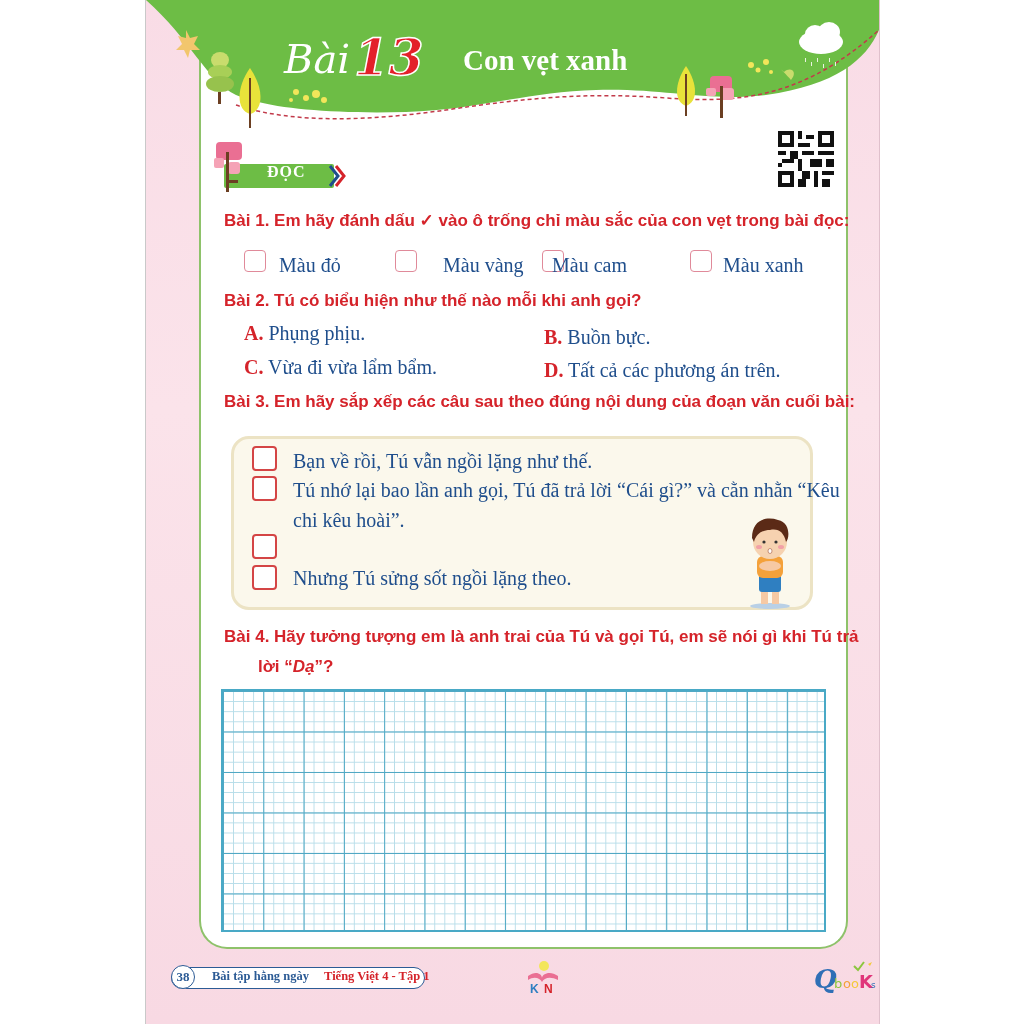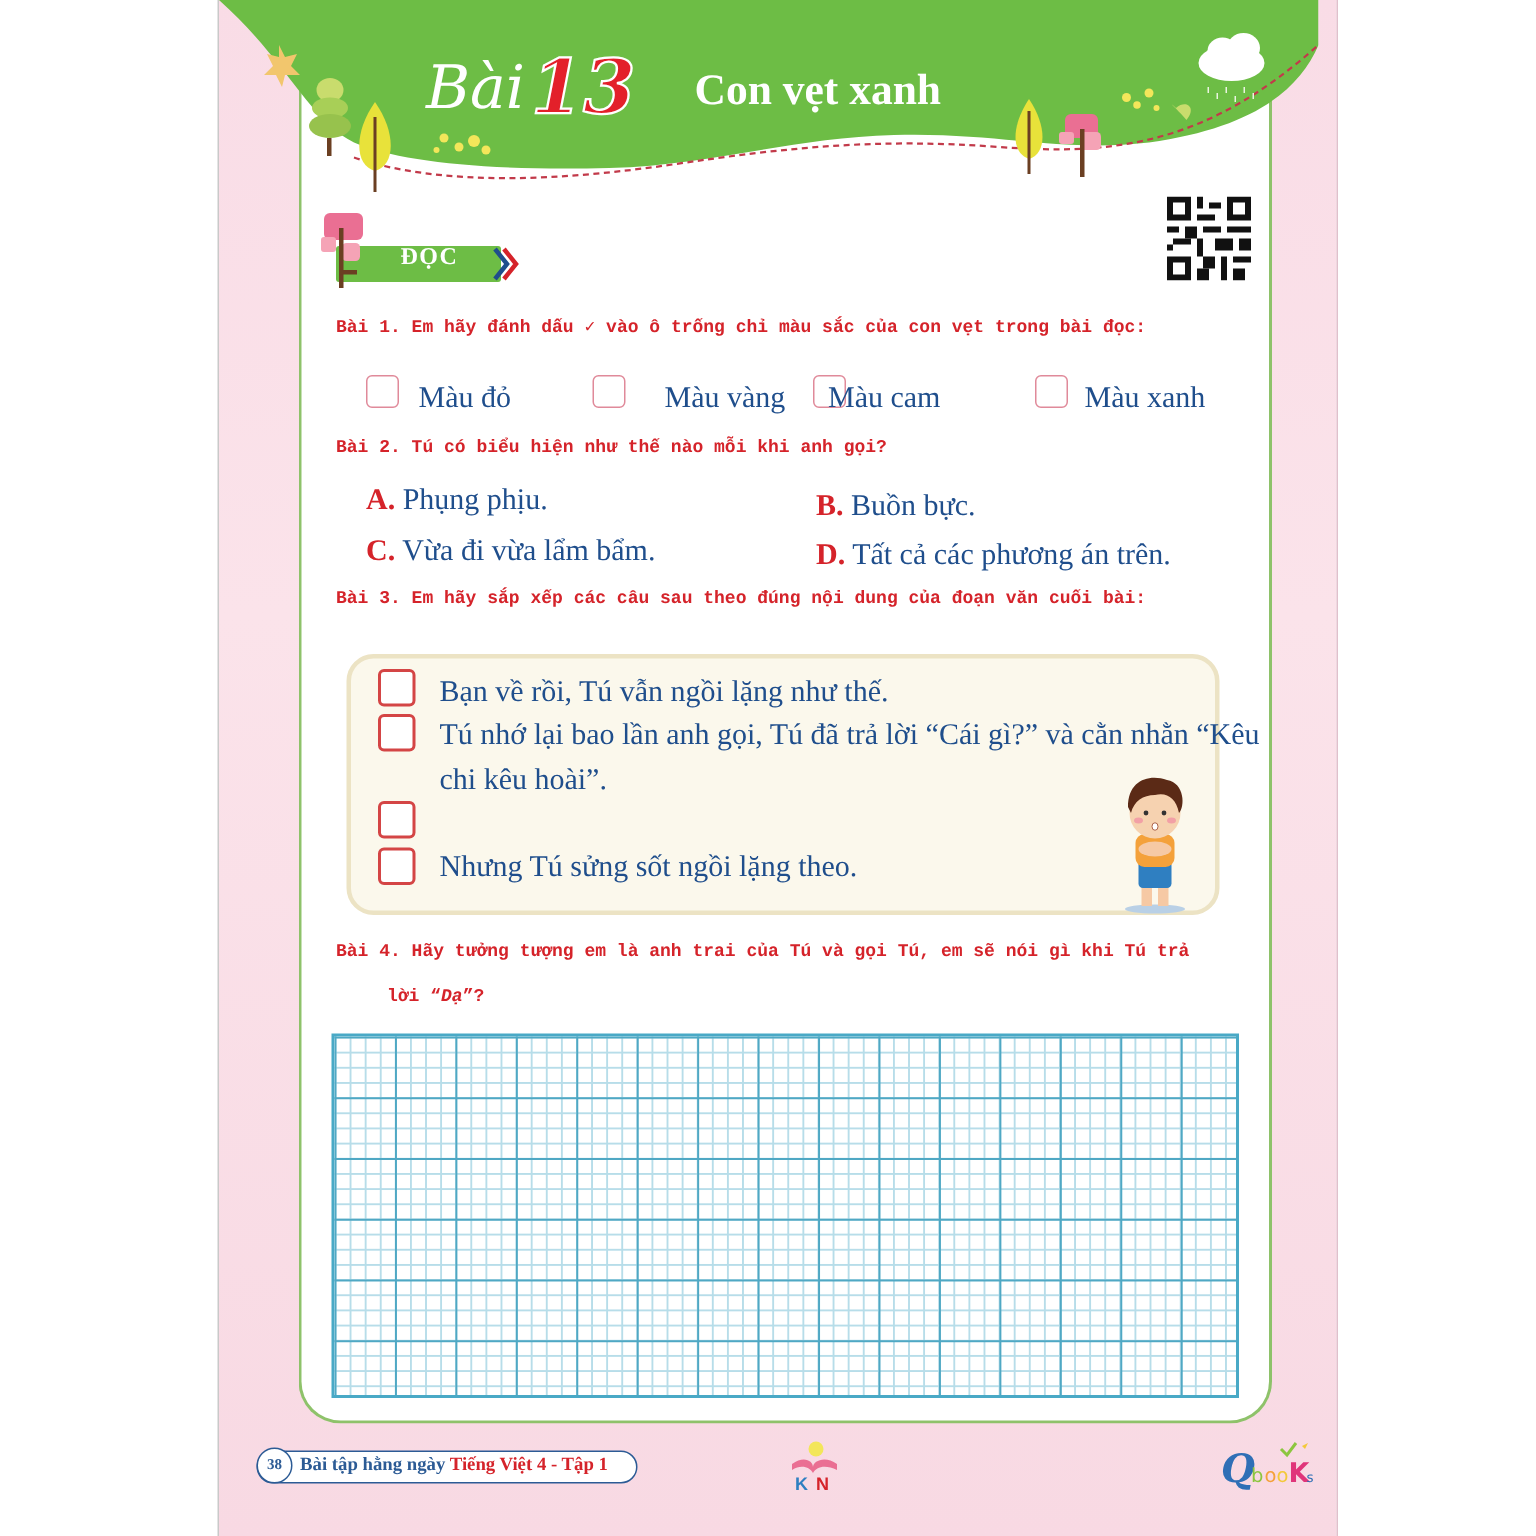--- a/index.html
+++ b/index.html
@@ -1,45 +1,45 @@
 <!DOCTYPE html>
 <html><head>
 <meta charset="utf-8">
 <style>
   html,body{margin:0;padding:0;}
   body{width:1024px;height:1024px;background:#ffffff;position:relative;overflow:hidden;font-family:"Liberation Serif","DejaVu Serif",serif;}
-  .page{position:absolute;left:145px;top:0;width:733px;height:1024px;background:linear-gradient(180deg,#f9dce6 0%,#fbe3ea 40%,#f8d9e3 100%);border-left:1px solid #c9c9c9;border-right:1px solid #e0c0cc;padding-left:12px;}
+  .page{position:absolute;left:145px;top:0;width:733px;height:1024px;background:linear-gradient(180deg,#f9dce6 0%,#fbe3ea 40%,#f8d9e3 100%);border-left:1px solid #c9c9c9;border-right:1px solid #e0c0cc;}
   .panel{position:absolute;left:53px;top:40px;width:645px;height:907px;background:#fff;border:2px solid #8ec26a;border-top:none;border-radius:0 0 28px 28px;}
   .banner{position:absolute;left:0;top:0;width:733px;height:140px;}
   .banner svg{position:absolute;left:0;top:0;}
   .title-bai{position:absolute;left:138px;top:36px;font-family:"DejaVu Serif",serif;font-style:italic;font-size:40px;color:#fff;}
   .title-num{position:absolute;left:208px;top:28px;font-family:"DejaVu Serif",serif;font-style:italic;font-weight:bold;font-size:50px;color:#e3202a;-webkit-text-stroke:1.5px #fff;}
   .title-text{position:absolute;left:317px;top:44px;font-family:"Liberation Serif",serif;font-weight:bold;font-size:29px;color:#fff;}
   .qr{position:absolute;left:632px;top:131px;width:56px;height:56px;}
   .doc-badge{position:absolute;left:68px;top:140px;width:140px;height:56px;}
   .doc-label{position:absolute;left:121px;top:163px;font-family:"Liberation Serif",serif;font-weight:bold;font-size:16px;color:#fff;letter-spacing:1px;}
-  .q{position:absolute;font-family:Liberation Mono, monospace;font-weight:bold;font-size:12px;color:#d5232a;white-space:nowrap;}
+  .q{position:absolute;font-family:Liberation Sans, sans-serif;font-weight:bold;font-size:17px;color:#d5232a;white-space:nowrap;}
   .opt{position:absolute;font-family:"Liberation Serif",serif;font-size:20px;color:#1f4e8c;white-space:nowrap;}
   .opt b{color:#d5232a;}
   .cb{position:absolute;width:20px;height:20px;border:1.5px solid #e08a9a;border-radius:4px;background:#fff;}
   .cb2{position:absolute;width:21px;height:21px;border:2px solid #d44545;border-radius:4px;background:#fff;}
   .box3{position:absolute;left:85px;top:436px;width:576px;height:168px;background:#fbf8ec;border:3px solid #ece3c4;border-radius:18px;}
   .boy{position:absolute;left:598px;top:512px;width:52px;height:98px;}
   .grid{position:absolute;left:75px;top:689px;width:605px;height:243px;border:2px solid #49a9c6;box-sizing:border-box;
     background-color:#fff;
     background-image:
       linear-gradient(to right,#4fa8c4 1px,transparent 1px),
       linear-gradient(to bottom,#4fa8c4 1px,transparent 1px),
       linear-gradient(to right,#b7dde9 1px,transparent 1px),
       linear-gradient(to bottom,#b7dde9 1px,transparent 1px);
     background-size:40.3px 40.5px,40.3px 40.5px,10.07px 10.07px,10.07px 10.12px;}
   .footer-pill{position:absolute;left:25px;top:967px;width:252px;height:20px;border:1.5px solid #2c5b95;border-radius:12px;background:#fff;}
-  .footer-num{position:absolute;left:25px;top:965px;width:22px;height:22px;border:1.5px solid #2c5b95;border-radius:50%;background:#fff;font-family:"Liberation Serif",serif;font-weight:bold;font-size:10px;color:#2c5b95;text-align:center;line-height:22px;}
+  .footer-num{position:absolute;left:25px;top:965px;width:22px;height:22px;border:1.5px solid #2c5b95;border-radius:50%;background:#fff;font-family:"Liberation Serif",serif;font-weight:bold;font-size:13px;color:#2c5b95;text-align:center;line-height:22px;}
   .footer-text{position:absolute;left:54px;top:969px;font-family:"Liberation Serif",serif;font-weight:bold;font-size:12.5px;color:#2c5b95;white-space:nowrap;}
-  .footer-text span{color:#d5232a;}
+  .footer-text span{color:#d5232a;margin-left:12px;}
   .kn{position:absolute;left:378px;top:960px;width:36px;height:34px;}
   .qbooks{position:absolute;left:668px;top:958px;width:72px;height:36px;}
 </style>
 </head>
 <body>
 
 <div class="page">
 
   <div class="panel"></div>
 

